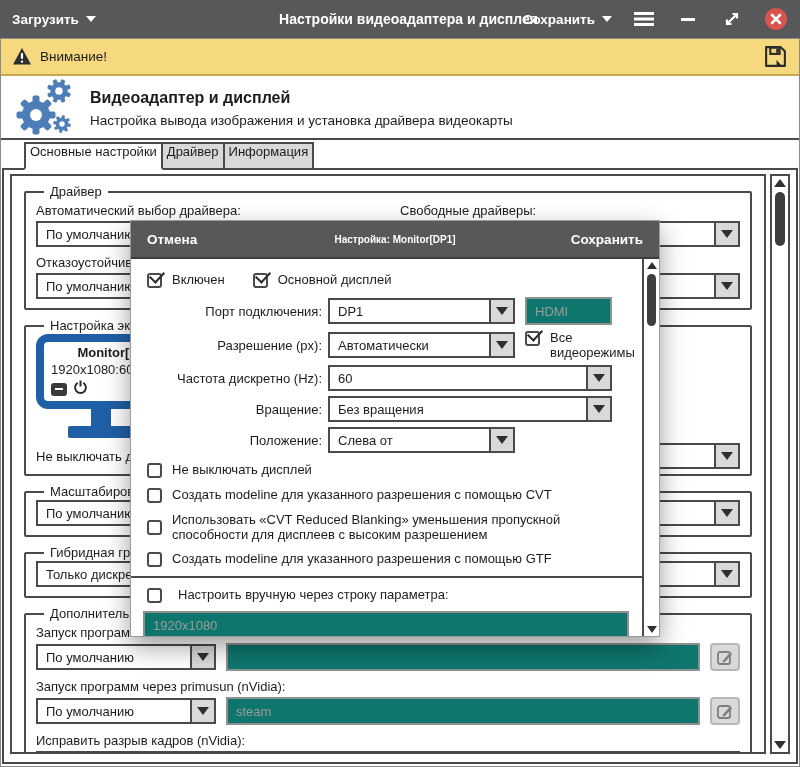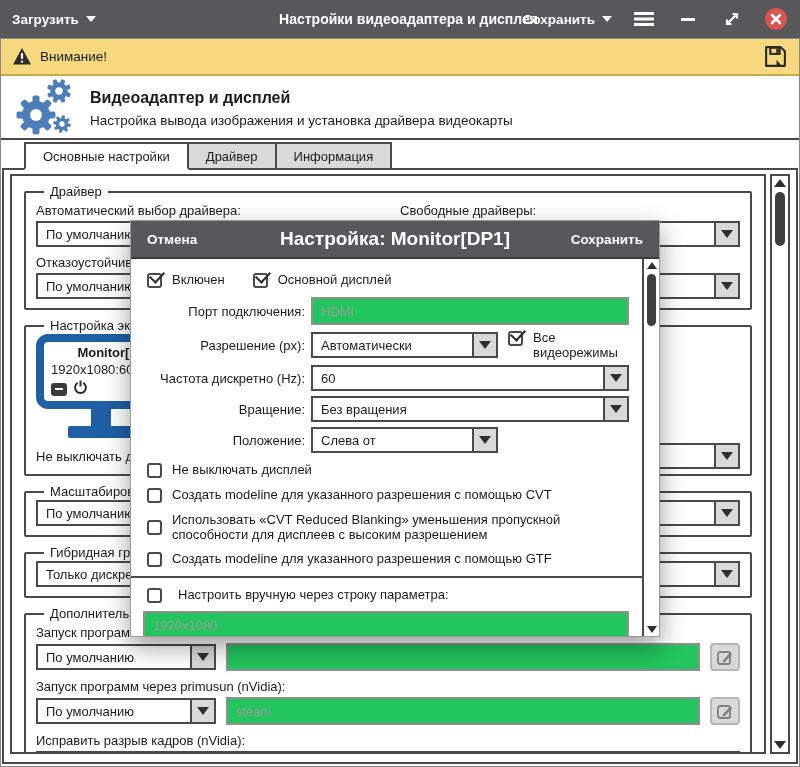--- a/index.html
+++ b/index.html
@@ -29,21 +29,21 @@
   
   .apphead { position:absolute; top:78px; left:0; right:0; height:62px; background:#fff;
              border-bottom:2px solid #4a4a4a; display:flex; align-items:center; padding:0 12px; gap:12px; }
   .apphead .logo { flex:0 0 66px; height:62px; display:flex; align-items:center; justify-content:center; }
   .h-title { font-size:16px; font-weight:bold; }
   .h-sub { font-size:13.5px; margin-top:6px; }
 
   
   .tabsrow { position:absolute; top:142px; left:0; right:0; height:28px; padding-left:24px;
              display:flex; z-index:5; }
-  .tab { border:2px solid #4a4a4a; padding:0 17px; display:flex; align-items:center;
+  .tab { border:2px solid #4a4a4a; padding:0 4px; display:flex; align-items:flex-start;
          font-size:13px; background:#d9d9d9; margin-right:-2px; height:28px; }
   .tab.active { background:#fff; border-bottom:2px solid #fff; z-index:6; }
 
   
   .panel { position:absolute; left:2px; right:2px; top:168px; bottom:3px;
            border:2px solid #4a4a4a; background:#fff; }
   .scrollarea { position:absolute; left:6px; top:4px; bottom:8px; right:30px;
                 border:2px solid #4a4a4a; padding:4px 12px 8px 12px; overflow:hidden; background:#fff; }
   .vscroll { position:absolute; top:4px; bottom:8px; right:6px; width:20px;
              border:2px solid #4a4a4a; background:#fff; }
@@ -58,21 +58,21 @@
   fieldset { border:2px solid #4a4a4a; border-radius:2px; margin:4px 0 8px 0; padding:1px 10px 9px 10px; }
   legend { font-size:13px; padding:0 6px; margin-left:8px; }
   .lbl { display:block; font-size:13px; margin:3px 0 3px 0; white-space:nowrap; overflow:hidden; }
   .select { height:26px; border:2px solid #4a4a4a; background:#fff; display:flex; align-items:center;
             font-size:13px; padding-left:8px; position:relative; }
   .select .val { white-space:nowrap; overflow:hidden; }
   .select .btn { margin-left:auto; flex:0 0 24px; align-self:stretch; background:#d9d9d9;
                  border-left:2px solid #4a4a4a; display:flex; align-items:center; justify-content:center; }
   .sel-tri { width:0; height:0; border-left:6px solid transparent; border-right:6px solid transparent;
              border-top:8px solid #2f2f2f; }
-  .tinput { height:15px; border:2px solid #909090; background:#22c55e; font-size:13px; padding:12px 8px;
+  .tinput { height:15px; border:2px solid #909090; background:#0f766e; font-size:13px; padding:12px 8px;
             font-family:"Liberation Sans",sans-serif; color:#1c1c1c; width:100%; outline:none; }
   .tinput::placeholder { color:#9b9b9b; }
   .editbtn { flex:0 0 30px; width:30px; height:28px; background:#d9d9d9; border:2px solid #b7b7b7;
              border-radius:4px; display:flex; align-items:center; justify-content:center; }
   .grid2 { display:grid; grid-template-columns:1fr 1fr; column-gap:24px; }
   .rowflex { display:flex; align-items:center; gap:10px; }
   .cb { display:flex; align-items:flex-start; gap:10px; font-size:13px; }
   .cbox { flex:0 0 15px; width:15px; height:15px; border:2px solid #4a4a4a; border-radius:3px;
           background:#fff; position:relative; margin-top:1px; }
   .cbox.checked::after { content:""; position:absolute; left:1px; top:-4px; width:12px; height:7px;
@@ -90,26 +90,26 @@
   .mon-gear { margin-left:auto; margin-right:-10px; display:flex; }
   .stand-neck { width:20px; height:17px; background:#1f5fa6; margin-left:55px; }
   .stand-base { width:66px; height:12px; background:#1f5fa6; border-radius:2px; margin-left:32px; }
 
   
   .modal { position:absolute; left:130px; top:220px; width:530px; height:417px; background:#fff;
            border:1px solid #9a9a9a; box-shadow:0 10px 24px rgba(0,0,0,.38); z-index:70;
            display:flex; flex-direction:column; }
   .modal-head { flex:0 0 38px; background:#58585a; color:#fff; display:flex; align-items:center;
                 padding:0 16px; position:relative; border-bottom:2px solid #3c3c3e; }
-  .mh-title { position:absolute; left:0; right:0; text-align:center; font-size:19px; font-weight:bold; }
+  .mh-title { position:absolute; left:0; right:0; text-align:center; font-size:10px; font-weight:bold; }
   .mh-btn { font-size:13.5px; font-weight:bold; z-index:2; }
   .modal-body { flex:1; position:relative; padding:6px 30px 6px 12px; overflow:hidden; }
   .mscroll { position:absolute; right:0; top:0; bottom:0; width:17px; border-left:2px solid #4a4a4a;
              background:#fff; }
-  .mrow { display:grid; grid-template-columns:162px 1fr; column-gap:6px; align-items:center; margin:5px 0; }
+  .mrow { display:grid; grid-template-columns:162px 1fr; column-gap:6px; align-items:center; margin:5px 17px; }
   .mlab { font-size:13px; text-align:right; white-space:nowrap; }
   .w187 { flex:0 0 187px; width:187px; }
   .flex1 { flex:1; }
   .msep { border-top:2px solid #4a4a4a; margin:9px -30px 9px -12px; }
   .mopt { margin:9px 0 9px 4px; padding-right:4px; }
 </style>
 </head>
 <body>
 
 <div class="app">
@@ -410,20 +410,26 @@
         </div>
         <div class="cb">
           <span class="cbox checked"></span>
           <span>Основной дисплей</span>
         </div>
       </div>
 
       <div class="mrow">
         <span class="mlab">Порт подключения:</span>
         <div class="rowflex">
+          <div class="select w187">
+            <span class="val">DP1</span>
+            <span class="btn">
+                <i class="sel-tri"></i>
+              </span>
+          </div>
           <input class="tinput flex1" placeholder="HDMI" style="">
         </div>
       </div>
 
       <div class="mrow">
         <span class="mlab">Разрешение (px):</span>
         <div class="rowflex">
           <div class="select w187">
             <span class="val">Автоматически</span>
             <span class="btn">

